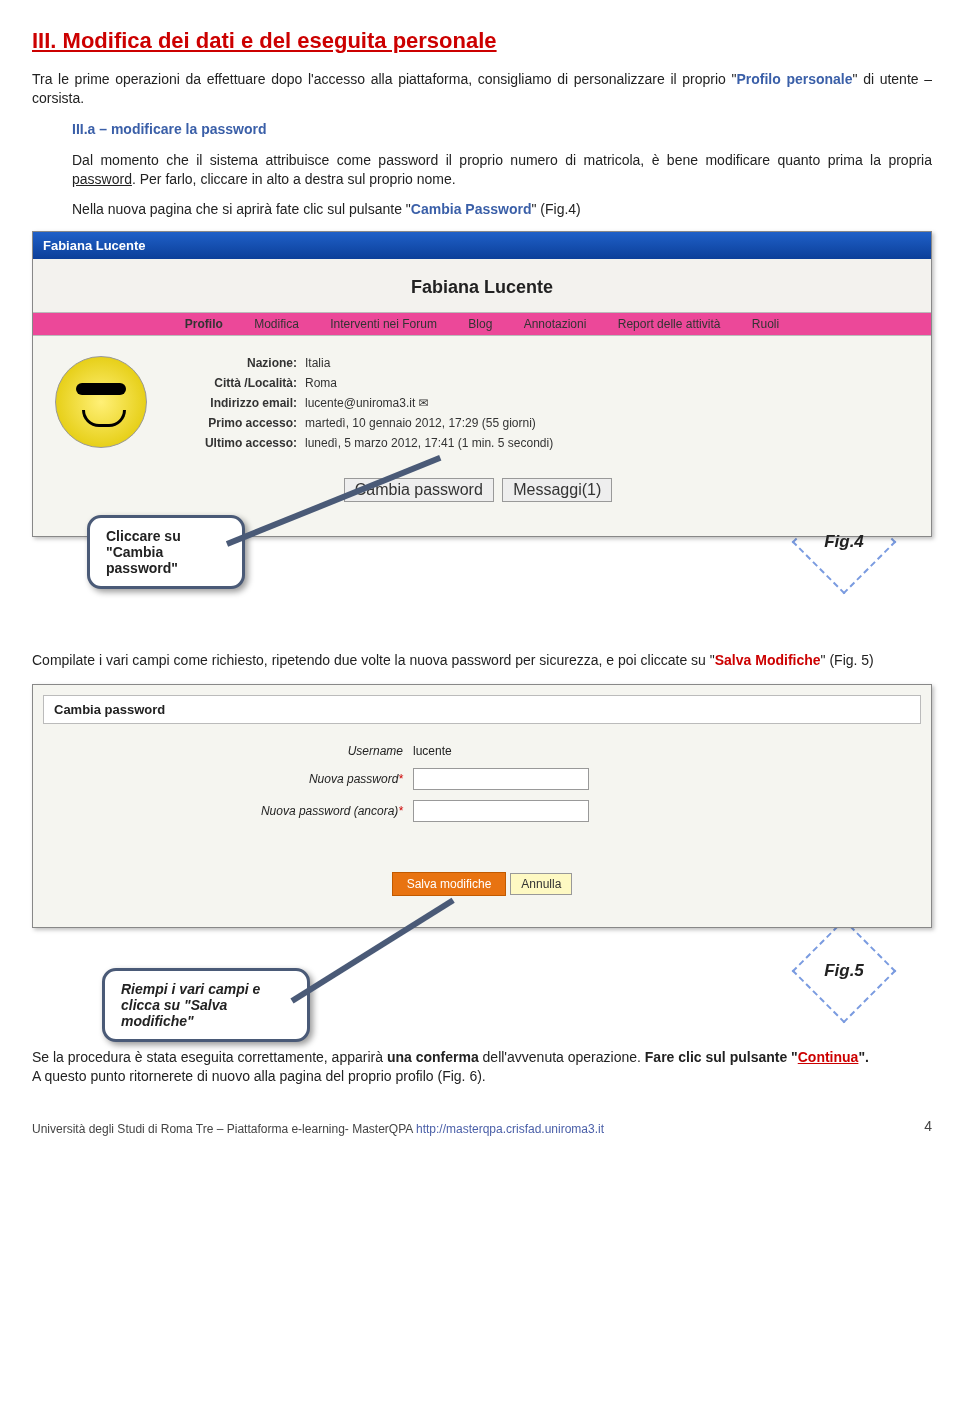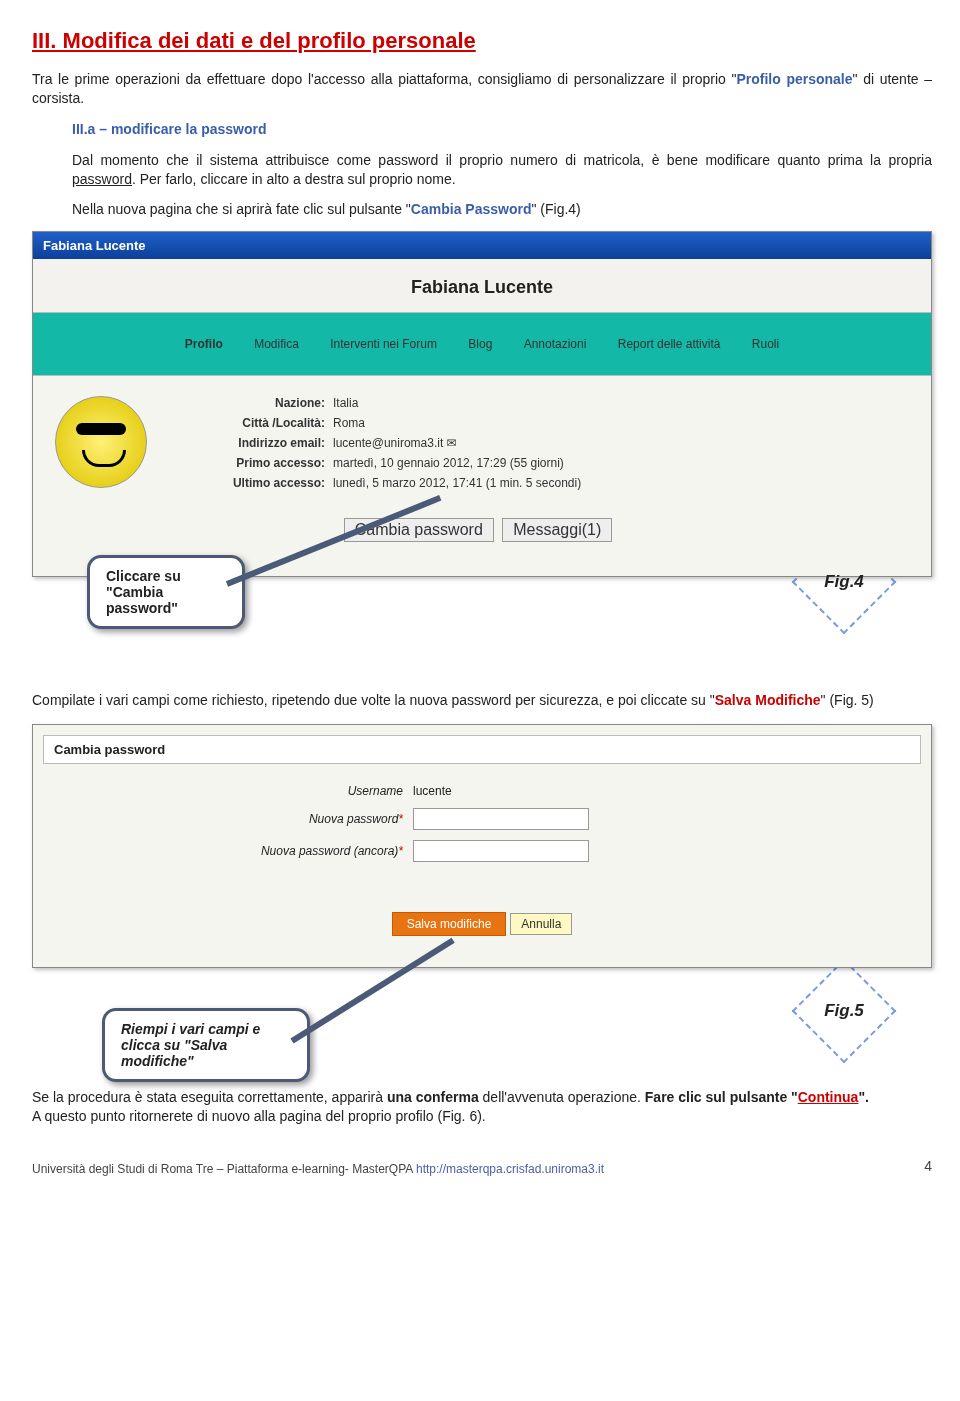--- a/index.html
+++ b/index.html
@@ -43,29 +43,29 @@
   .profile-hdr {
     text-align: center;
     font-size: 18px;
     font-weight: bold;
     padding: 18px 0 14px 0;
     background: #f3f2ee;
   }
   .tabs {
     border-top: 1px solid #bbb;
     border-bottom: 1px solid #bbb;
-    padding: 24px 0;
+    padding: 4px 0;
     text-align: center;
-    background: #14b8a6;
+    background: #ec4899;
     font-size: 12px;
   }
   .tabs span { margin: 0 14px; color: #333; }
   .tabs span.sel { font-weight: bold; }
 
-  .profile-body { display: flex; padding: 20px 24px 18px 16px; gap: 28px; }
+  .profile-body { display: flex; padding: 20px 24px 18px 16px; }
   .avatar {
     width: 90px; height: 90px;
     border: 1px solid #999;
     background: radial-gradient(circle at 50% 50%, #fff077 0%, #e7d01a 70%, #c2a900 100%);
     border-radius: 50%;
     position: relative;
     margin: 0 20px 0 6px;
     flex-shrink: 0;
   }
   .avatar::before {
@@ -155,21 +155,21 @@
     margin-top: 36px;
     font-size: 12px;
     color: #444;
   }
   .footer a { color: #4a5fa8; text-decoration: none; }
   .pagenum { float: right; font-size: 14px; color: #444; margin-top: -4px; }
 </style>
 </head>
 <body>
 
-<h2 class="section-title">III.  Modifica dei dati e del profilo personale</h2>
+<h2 class="section-title">III.  Modifica dei dati e del eseguita personale</h2>
 
 <p>
   <span>Tra le prime operazioni da effettuare dopo l'accesso alla piattaforma, consigliamo di personalizzare il proprio "</span><span class="blue">Profilo personale</span><span>" di utente – corsista.</span>
 </p>
 
 <p class="blue indent">III.a – modificare la password</p>
 
 <p class="indent">
   <span>Dal momento che il sistema attribuisce come password il proprio numero di matricola, è bene modificare quanto prima la propria </span><span style="text-decoration:underline">password</span><span>. Per farlo, cliccare in alto a destra sul proprio nome.</span>
 </p>

